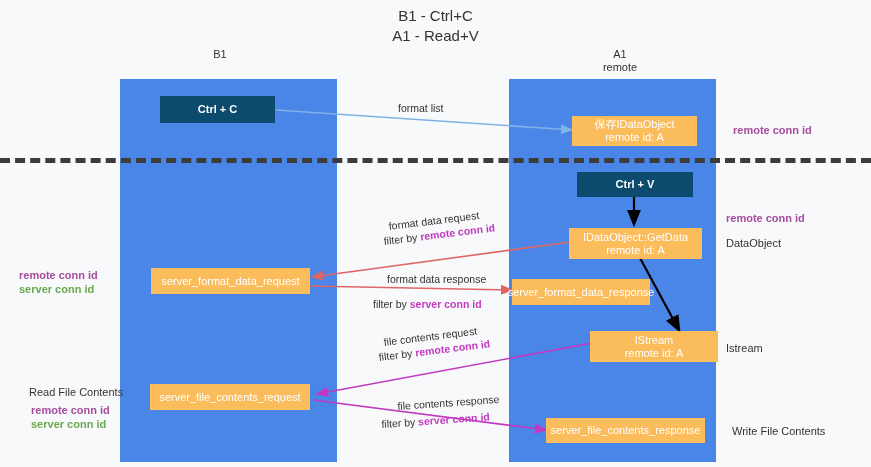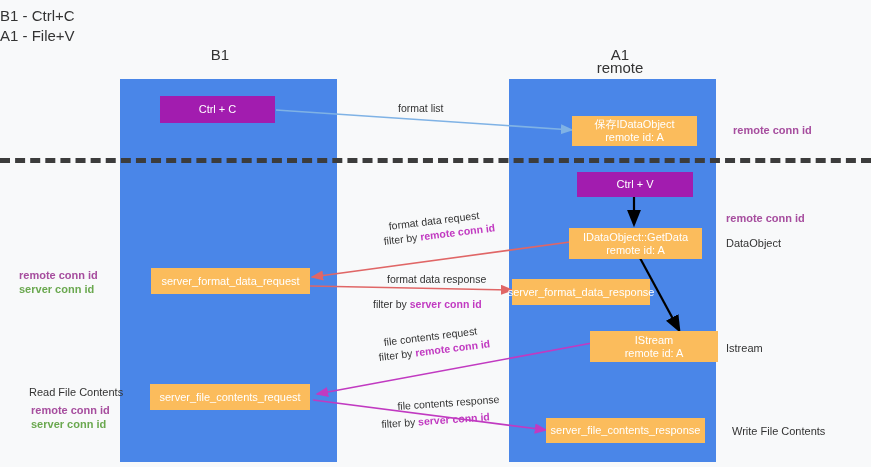--- a/index.html
+++ b/index.html
@@ -6,57 +6,57 @@
   body{
     width:871px;height:467px;
     background:#f8f9fa;
     font-family:"Liberation Sans","DejaVu Sans",sans-serif;
     overflow:hidden;
     position:relative;
   }
   #stage{position:absolute;left:0;top:0;width:871px;height:467px;}
 
   .lane{position:absolute;background:#4a86e8;}
-  .lane-head{position:absolute;text-align:center;color:#333;font-size:15px;line-height:13px;}
+  .lane-head{position:absolute;text-align:center;color:#333;font-size:11px;line-height:13px;}
 
   .node{
     position:absolute;
     display:flex;align-items:center;justify-content:center;
     text-align:center;
     color:#ffffff;
     font-size:11px;line-height:13px;
     box-sizing:border-box;
     padding:2px 4px;
     z-index:6;
   }
   .orange{background:#fbbc5c;}
-  .green{background:#a21caf;}
+  .green{background:#0c4a6e;font-weight:bold;}
 
   .side-label{position:absolute;font-size:11px;line-height:14px;color:#333;z-index:6;}
   .purple{color:#a64d9e;font-weight:bold;}
   .greenid{color:#6aa84f;font-weight:bold;}
   .plain{color:#333;font-weight:normal;}
 
   .edgelabel{position:absolute;font-size:10.5px;line-height:13px;color:#333;white-space:nowrap;z-index:7;}
   .edgelabel .purple{color:#c13ac1;font-weight:bold;}
 
   svg.wires{position:absolute;left:0;top:0;width:871px;height:467px;z-index:3;overflow:visible;}
 
   .dash{position:absolute;left:0;top:158px;width:871px;height:0;border-top:5px dashed #3c3c3c;z-index:8;}
 
-  .title{position:absolute;left:0;top:6px;width:871px;font-size:15px;line-height:20px;color:#333;}
+  .title{position:absolute;left:0;top:6px;width:871px;text-align:center;font-size:15px;line-height:20px;color:#333;}
 </style>
 </head>
 <body>
 
 <div id="stage">
 
   <div class="title">
     <div>B1 - Ctrl+C</div>
-    <div>A1 - File+V</div>
+    <div>A1 - Read+V</div>
   </div>
 
   <div class="lane-head" style="left:150px;top:48px;width:140px;">
     <div>B1</div>
   </div>
   <div class="lane-head" style="left:550px;top:48px;width:140px;">
     <div>A1</div>
     <div>remote</div>
   </div>
 

